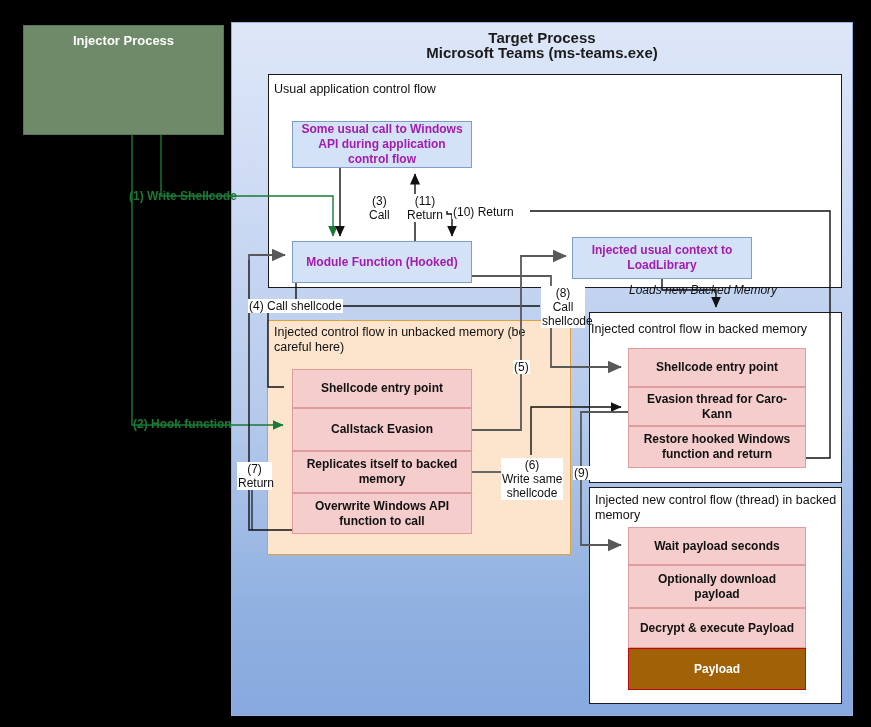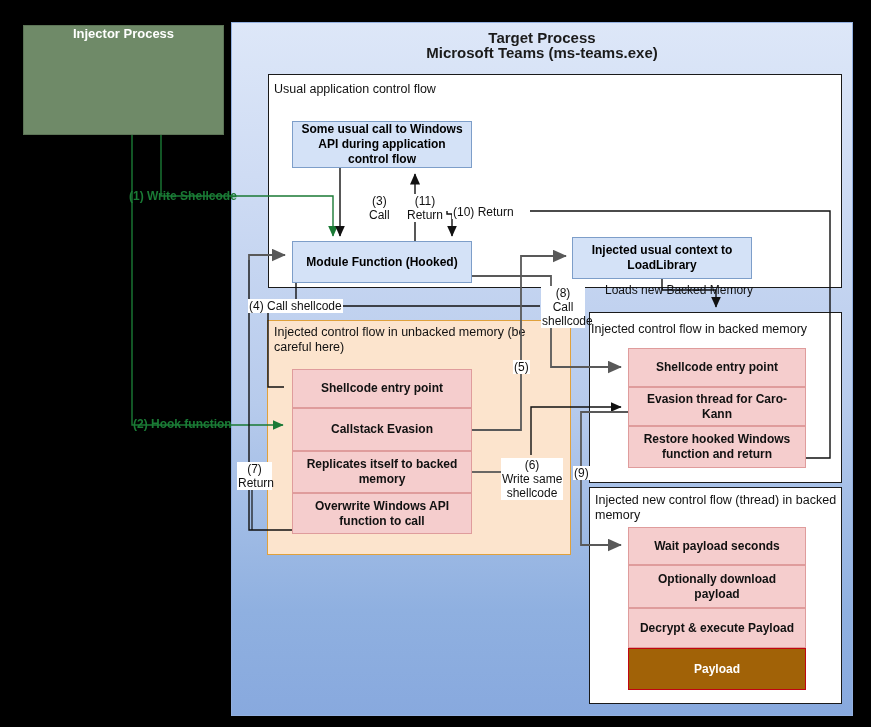--- a/index.html
+++ b/index.html
@@ -6,21 +6,21 @@
   body{width:871px;height:727px;overflow:hidden;font-family:"Liberation Sans",sans-serif;}
   #stage{position:relative;width:871px;height:727px;background:#000;}
 
   .abs{position:absolute;box-sizing:border-box;}
 
   
   #injector{
     left:23px;top:25px;width:201px;height:110px;
     background:#6f8a68;border:1px solid #5c7456;
     color:#ffffff;font-weight:bold;font-size:13px;
-    display:flex;align-items:flex-start;justify-content:center;
+    display:flex;align-items:flex-start;justify-content:center;padding-top:7px;
   }
 
   
   #target{
     left:231px;top:22px;width:622px;height:694px;
     background:linear-gradient(180deg,#dde7f8 0%,#cfdcf4 22%,#b7cbec 55%,#8fb0e0 85%,#88a9de 100%);
     border:1px solid #93b0e0;
   }
   #targetTitle{
     left:231px;top:30px;width:622px;text-align:center;
@@ -29,21 +29,21 @@
 
   
   #usualFlow{
     left:268px;top:74px;width:574px;height:214px;
     background:#ffffff;border:1.5px solid #1a1a1a;
   }
   #usualFlowLabel{left:274px;top:82px;font-size:12.5px;color:#111;}
 
   
   .nodeBlue{
-    background:#d4e2f7;border:1px solid #7d9ec9;color:#000000;
+    background:#d4e2f7;border:1px solid #7d9ec9;color:#a21caf;
     font-weight:bold;font-size:12px;line-height:15px;
     display:flex;align-items:center;justify-content:center;text-align:center;padding:0 5px;
   }
   .nodePink{
     background:#f5cdcd;border:1px solid #df9c9c;color:#111;
     font-weight:bold;font-size:12px;line-height:15px;
     display:flex;align-items:center;justify-content:center;text-align:center;padding:0 5px;
   }
   .nodeRed{
     background:#a16207;border:1px solid #c10510;color:#ffffff;
@@ -233,15 +233,15 @@
   <div class="lbl" style="left:513px;top:360px;">(5)</div>
   <div class="lbl" style="left:501px;top:458px;width:60px;">(6)
 Write same
 shellcode</div>
   <div class="lbl" style="left:237px;top:462px;width:33px;">(7)
 Return</div>
   <div class="lbl" style="left:541px;top:286px;width:42px;">(8)
 Call
 shellcode</div>
   <div class="lbl" style="left:573px;top:466px;">(9)</div>
-  <div class="lbl lblNoBg" style="left:604px;top:283px;">Loads new Backed Memory</div>
+  <div class="lbl lblNoBg" style="left:628px;top:283px;font-style:italic;">Loads new Backed Memory</div>
 
 </div>
 
 </body></html>

